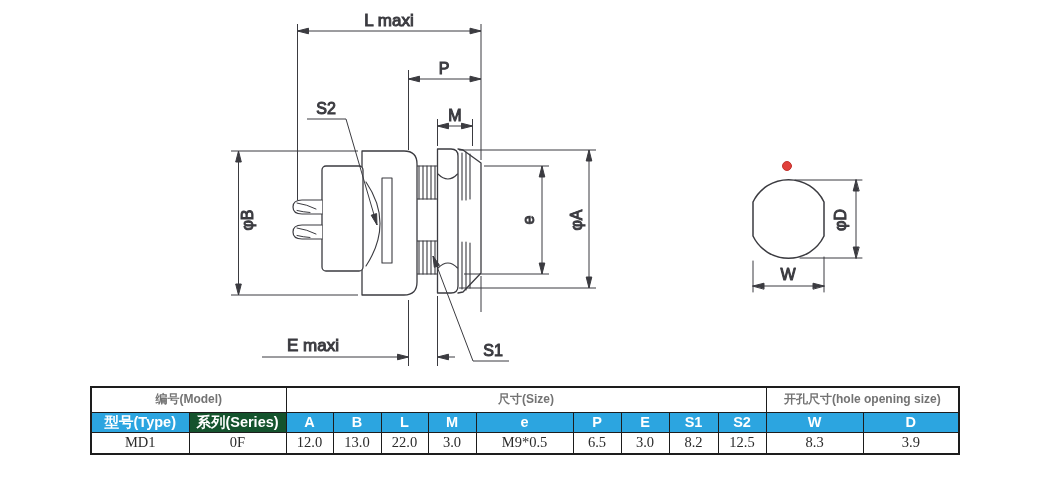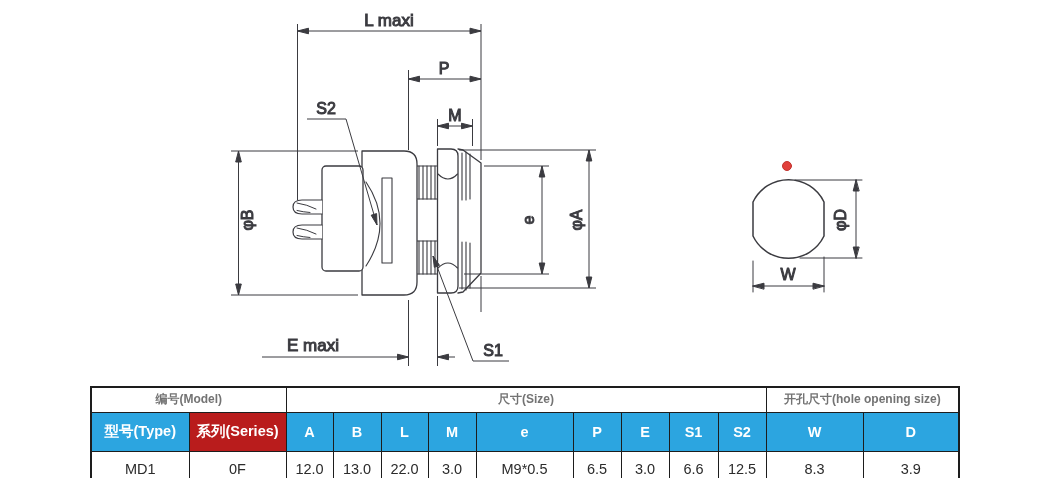--- a/index.html
+++ b/index.html
@@ -10,23 +10,23 @@
   .dim-label-lg{font-size:17px;}
 
   
   .spec-table-wrap{position:absolute;left:90px;top:386px;}
   table.spec{border-collapse:collapse;table-layout:fixed;width:868px;}
   table.spec td{border:1.6px solid #1d1d1d;text-align:center;vertical-align:middle;
                 padding:0;overflow:hidden;white-space:nowrap;}
   table.spec{border:2px solid #1d1d1d;}
   tr.group-row{height:25px;}
   tr.group-row td{font-size:12px;font-weight:bold;color:#737373;background:#ffffff;}
-  tr.colhead-row{height:39px;}
+  tr.colhead-row{height:20px;}
   tr.colhead-row td{font-size:14.5px;font-weight:bold;color:#ffffff;}
-  tr.data-row{height:37px;}
+  tr.data-row{height:22px;font-family:Liberation Serif, serif;}
   tr.data-row td{font-size:14.5px;color:#2b2b2b;background:#ffffff;}
 </style>
 </head>
 <body>
 
 
 
 <svg width="1042" height="478" viewBox="0 0 1042 478" xmlns="http://www.w3.org/2000/svg">
 
   <g stroke="#3b3b40" stroke-width="1.3" fill="none" stroke-linecap="round" stroke-linejoin="round">
@@ -190,21 +190,21 @@
         <col style="width:96px">
     </colgroup>
     <tbody>
         <tr class="group-row">
       <td colspan="2">编号(Model)</td>
       <td colspan="9">尺寸(Size)</td>
       <td colspan="2">开孔尺寸(hole opening size)</td>
     </tr>
     <tr class="colhead-row" style="background:#2ca5e0">
       <td style="background:#2ca5e0">型号(Type)</td>
-      <td style="background:#b91c1c">系列(Series)</td>
+      <td style="background:#14532d">系列(Series)</td>
       <td style="background:#2ca5e0">A</td>
       <td style="background:#2ca5e0">B</td>
       <td style="background:#2ca5e0">L</td>
       <td style="background:#2ca5e0">M</td>
       <td style="background:#2ca5e0">e</td>
       <td style="background:#2ca5e0">P</td>
       <td style="background:#2ca5e0">E</td>
       <td style="background:#2ca5e0">S1</td>
       <td style="background:#2ca5e0">S2</td>
       <td style="background:#2ca5e0">W</td>
@@ -213,21 +213,21 @@
     <tr class="data-row">
       <td>MD1</td>
       <td>0F</td>
       <td>12.0</td>
       <td>13.0</td>
       <td>22.0</td>
       <td>3.0</td>
       <td>M9*0.5</td>
       <td>6.5</td>
       <td>3.0</td>
-      <td>6.6</td>
+      <td>8.2</td>
       <td>12.5</td>
       <td>8.3</td>
       <td>3.9</td>
     </tr>
   </tbody>
     </table>
 </div>
 
 
 

